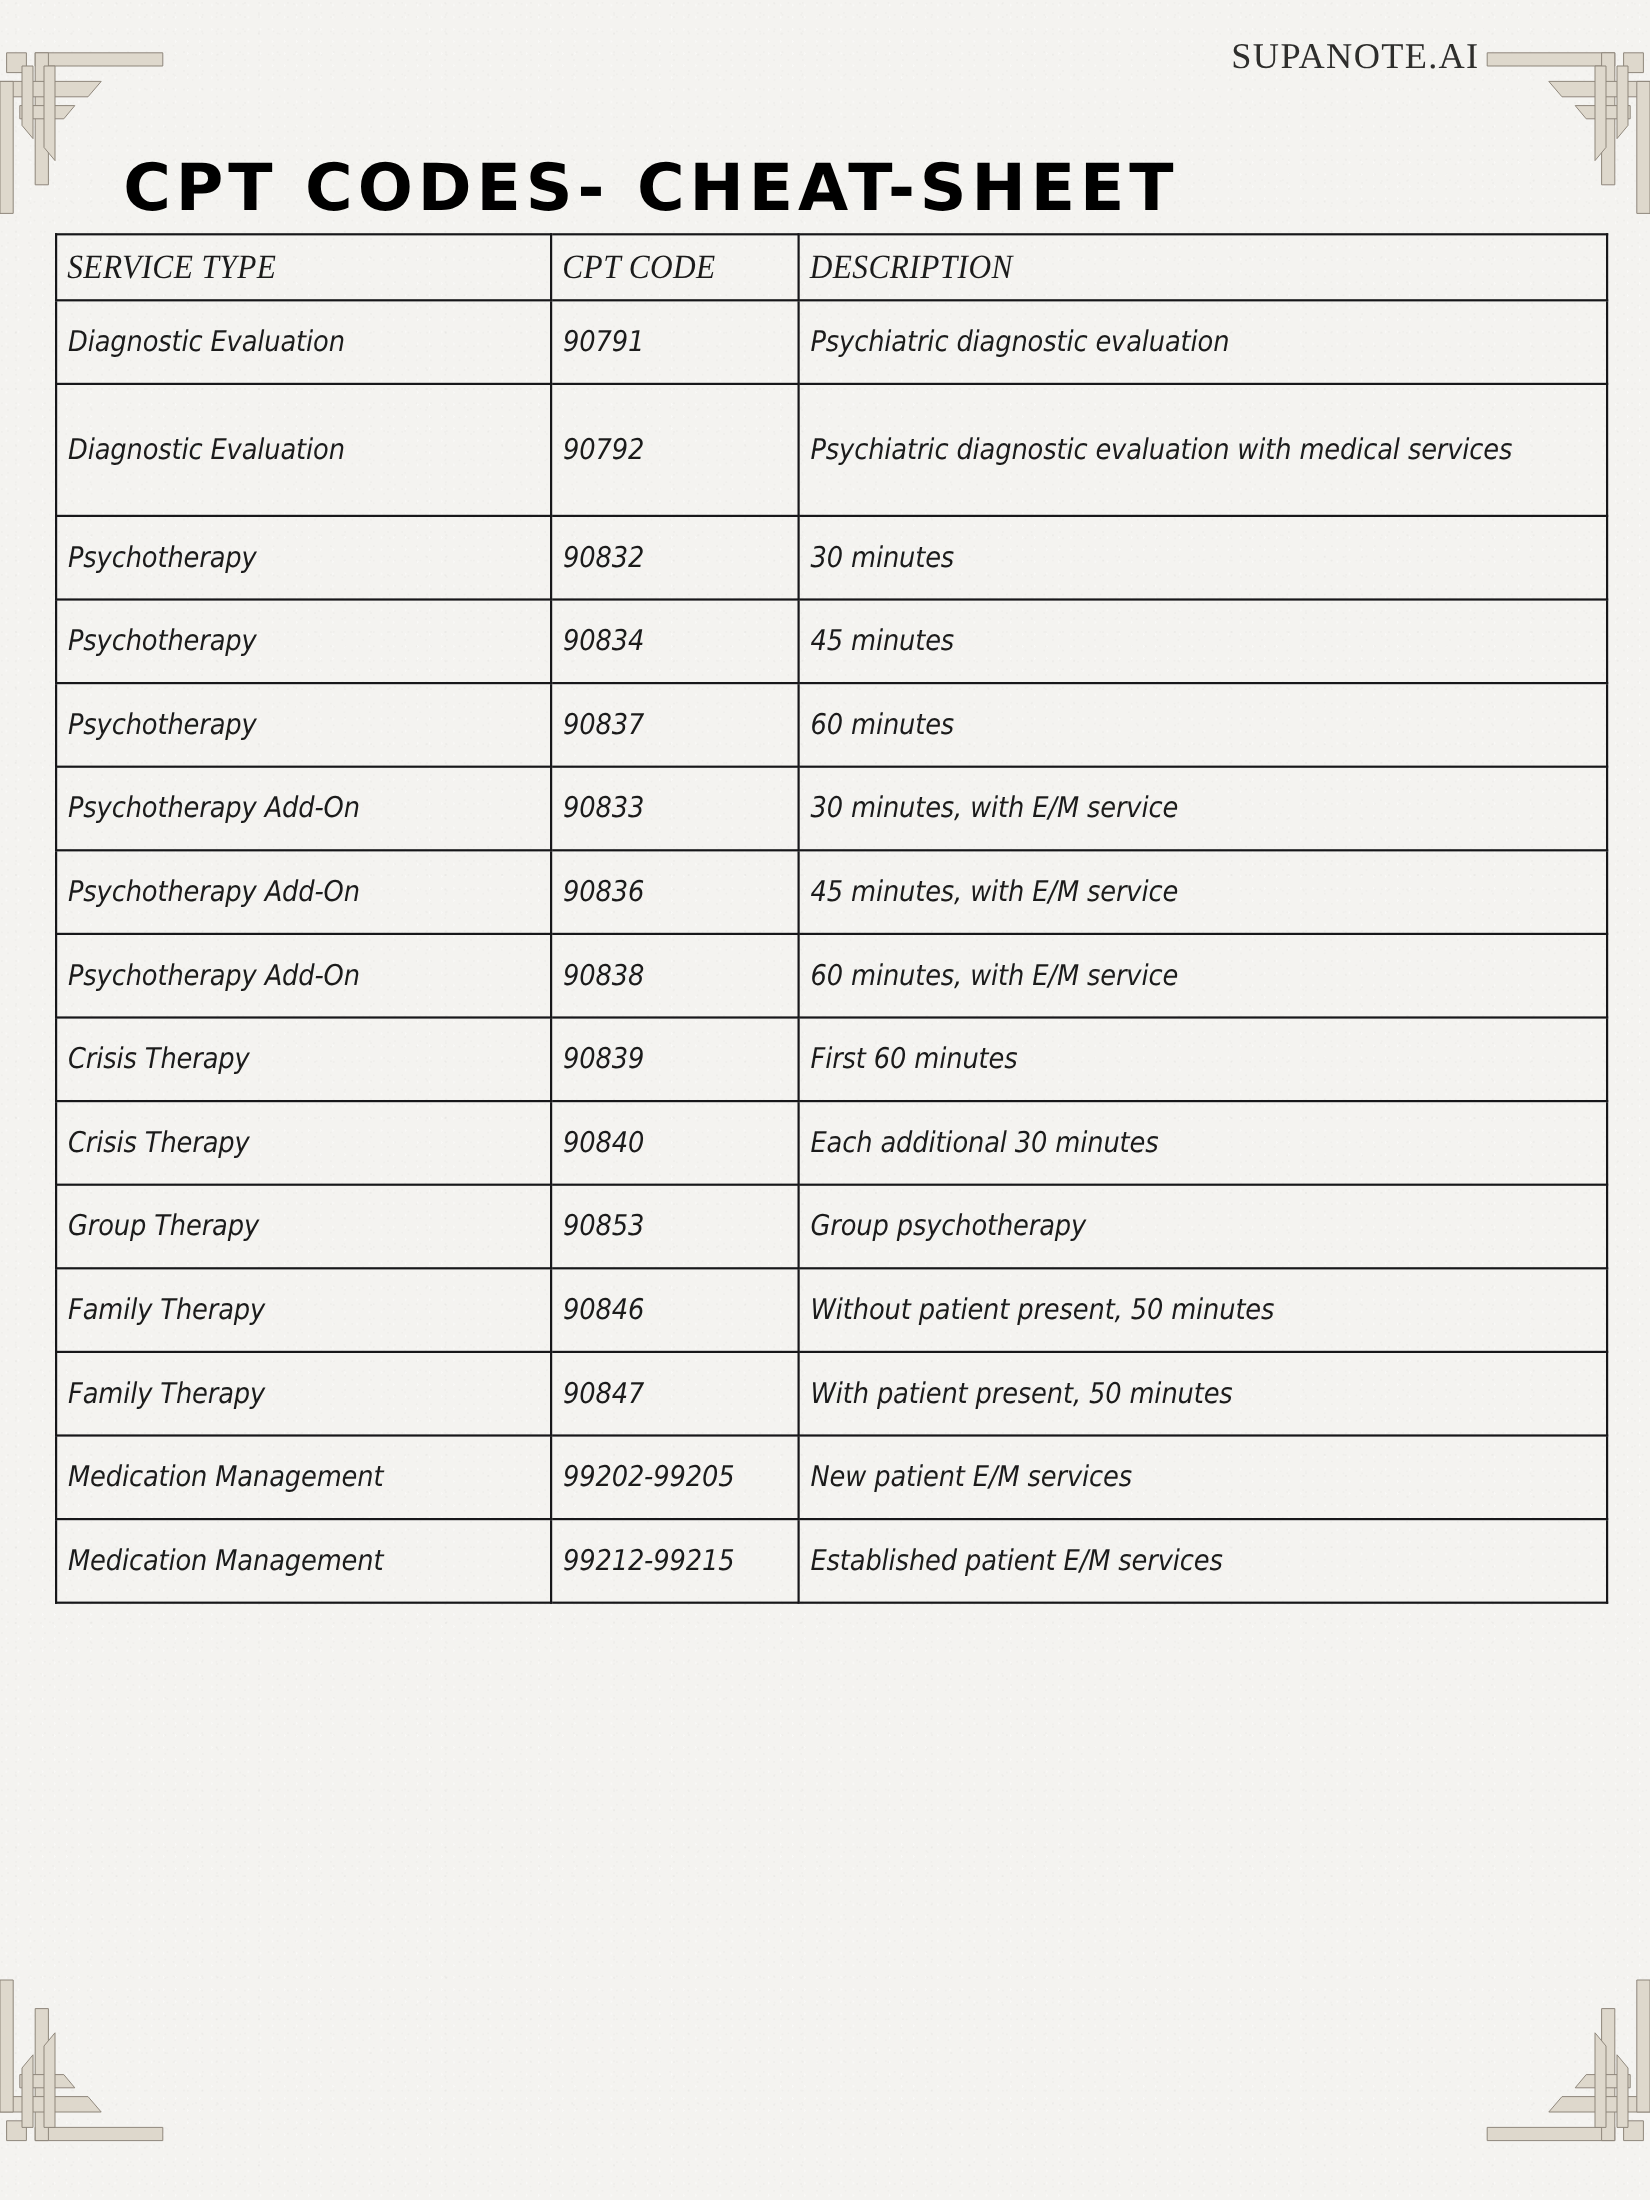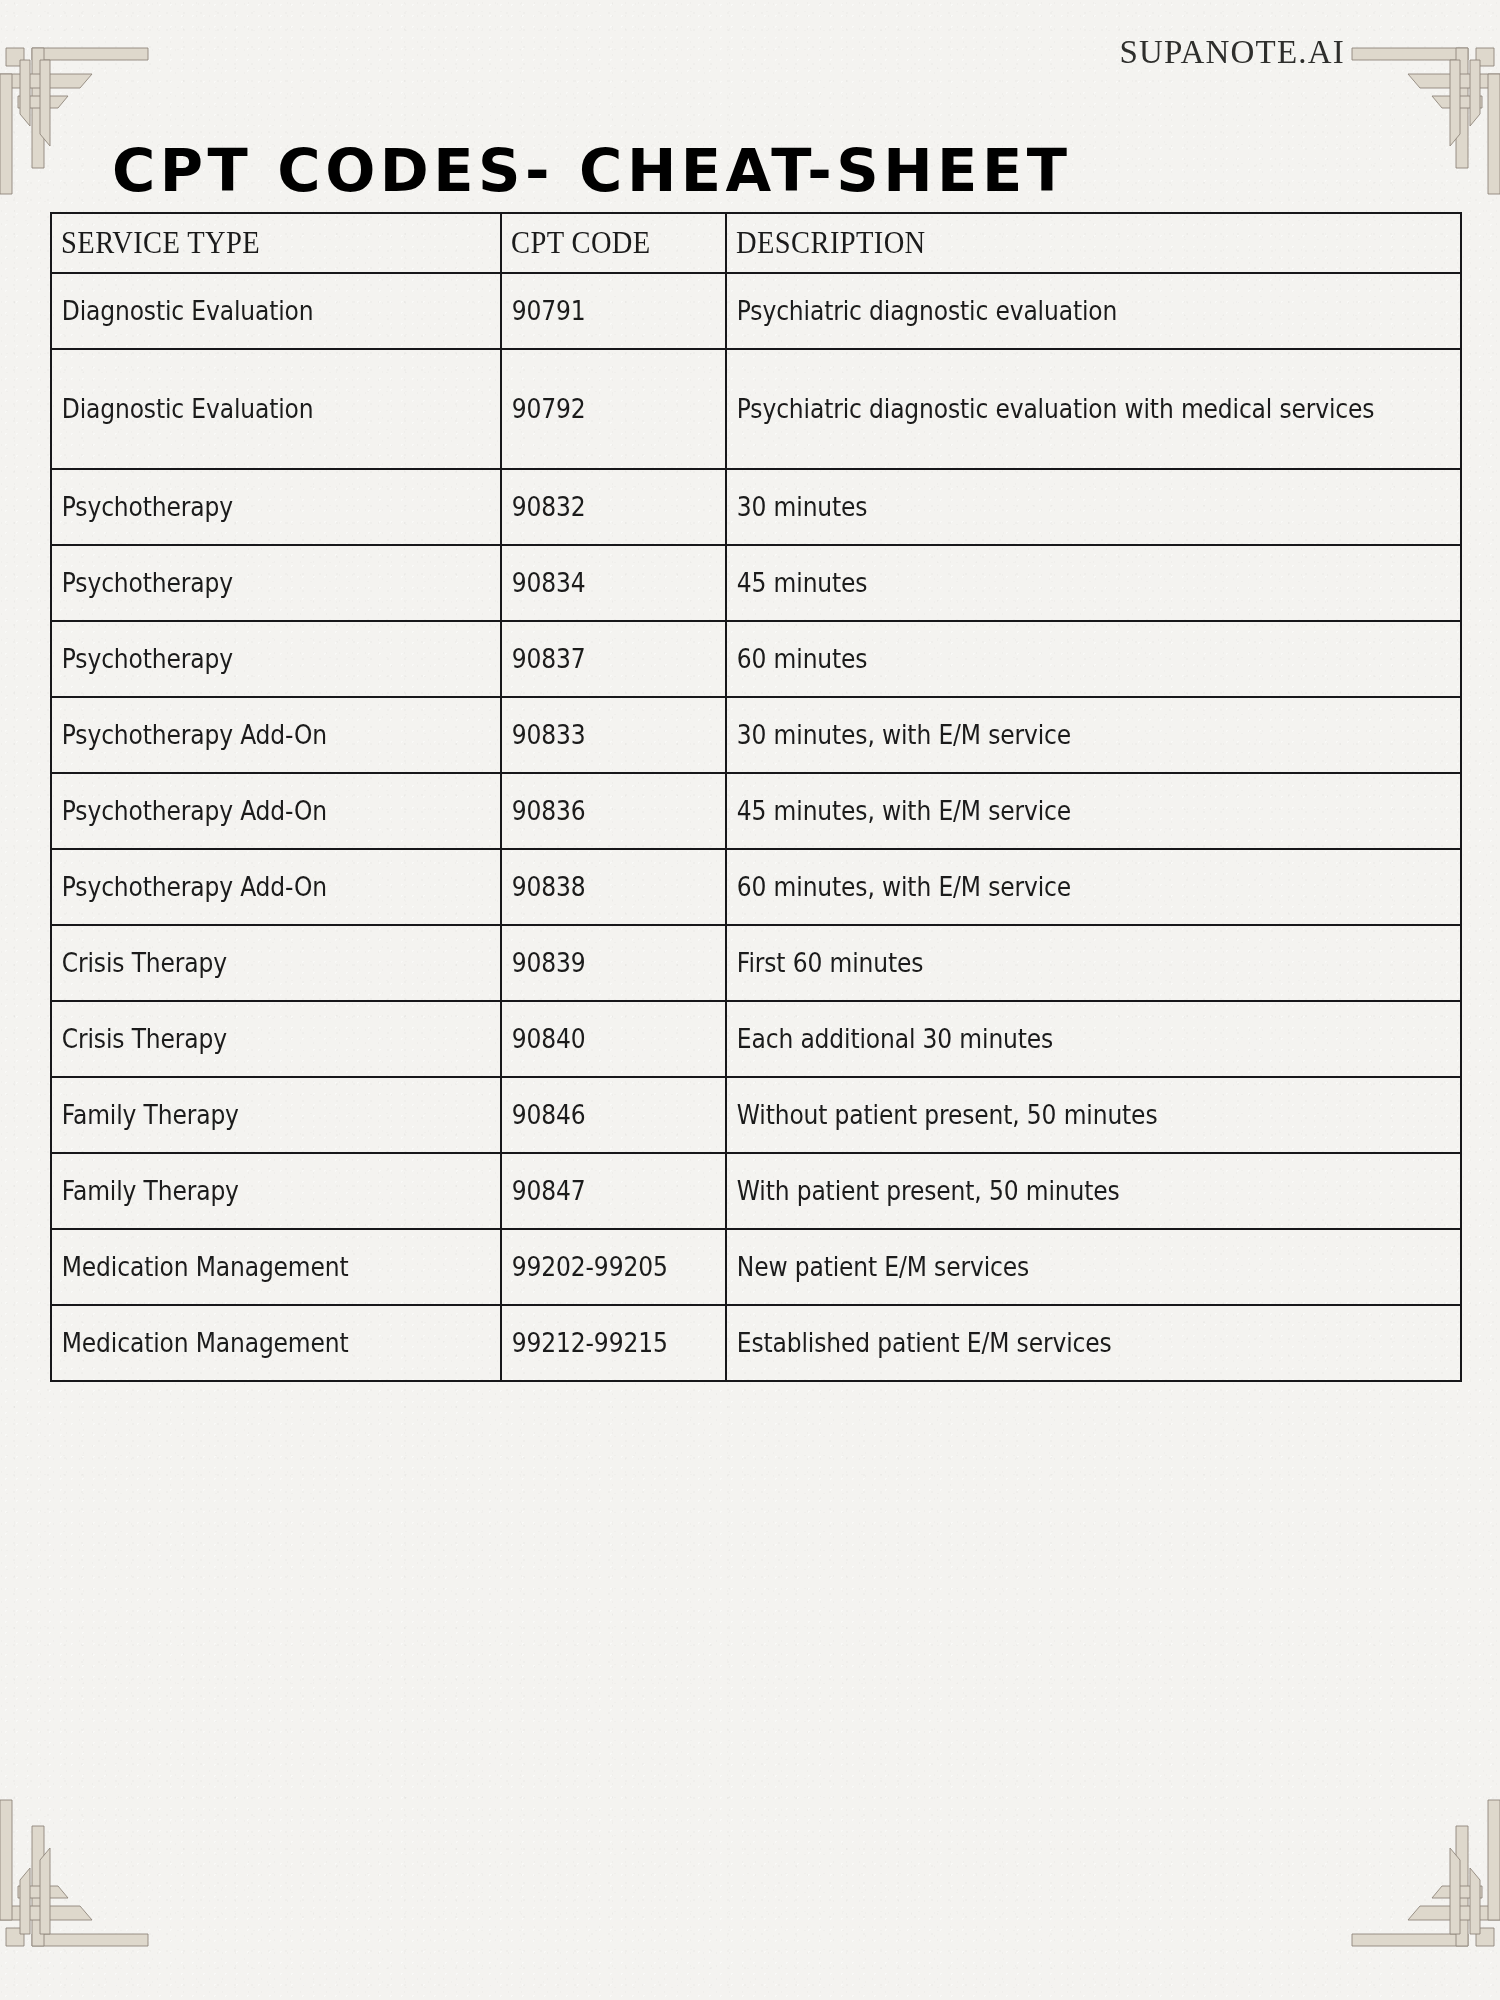--- a/index.html
+++ b/index.html
@@ -78,20 +78,21 @@
     white-space: nowrap;
   }
 
   
   .table-wrap {
     position: absolute;
     left: 50px;
     top: 212px;
     width: 1278px;
     z-index: 4;
+    font-style: italic;
   }
   table.cpt {
     width: 100%;
     border-collapse: collapse;
     table-layout: fixed;
     background: transparent;
   }
   table.cpt col.c-service { width: 450px; }
   table.cpt col.c-code    { width: 225px; }
   table.cpt col.c-desc    { width: 735px; }
@@ -259,20 +260,25 @@
             <td>Crisis Therapy</td>
             <td>90839</td>
             <td>First 60 minutes</td>
           </tr>
           <tr>
             <td>Crisis Therapy</td>
             <td>90840</td>
             <td>Each additional 30 minutes</td>
           </tr>
           <tr>
+            <td>Group Therapy</td>
+            <td>90853</td>
+            <td>Group psychotherapy</td>
+          </tr>
+          <tr>
             <td>Family Therapy</td>
             <td>90846</td>
             <td>Without patient present, 50 minutes</td>
           </tr>
           <tr>
             <td>Family Therapy</td>
             <td>90847</td>
             <td>With patient present, 50 minutes</td>
           </tr>
           <tr>

